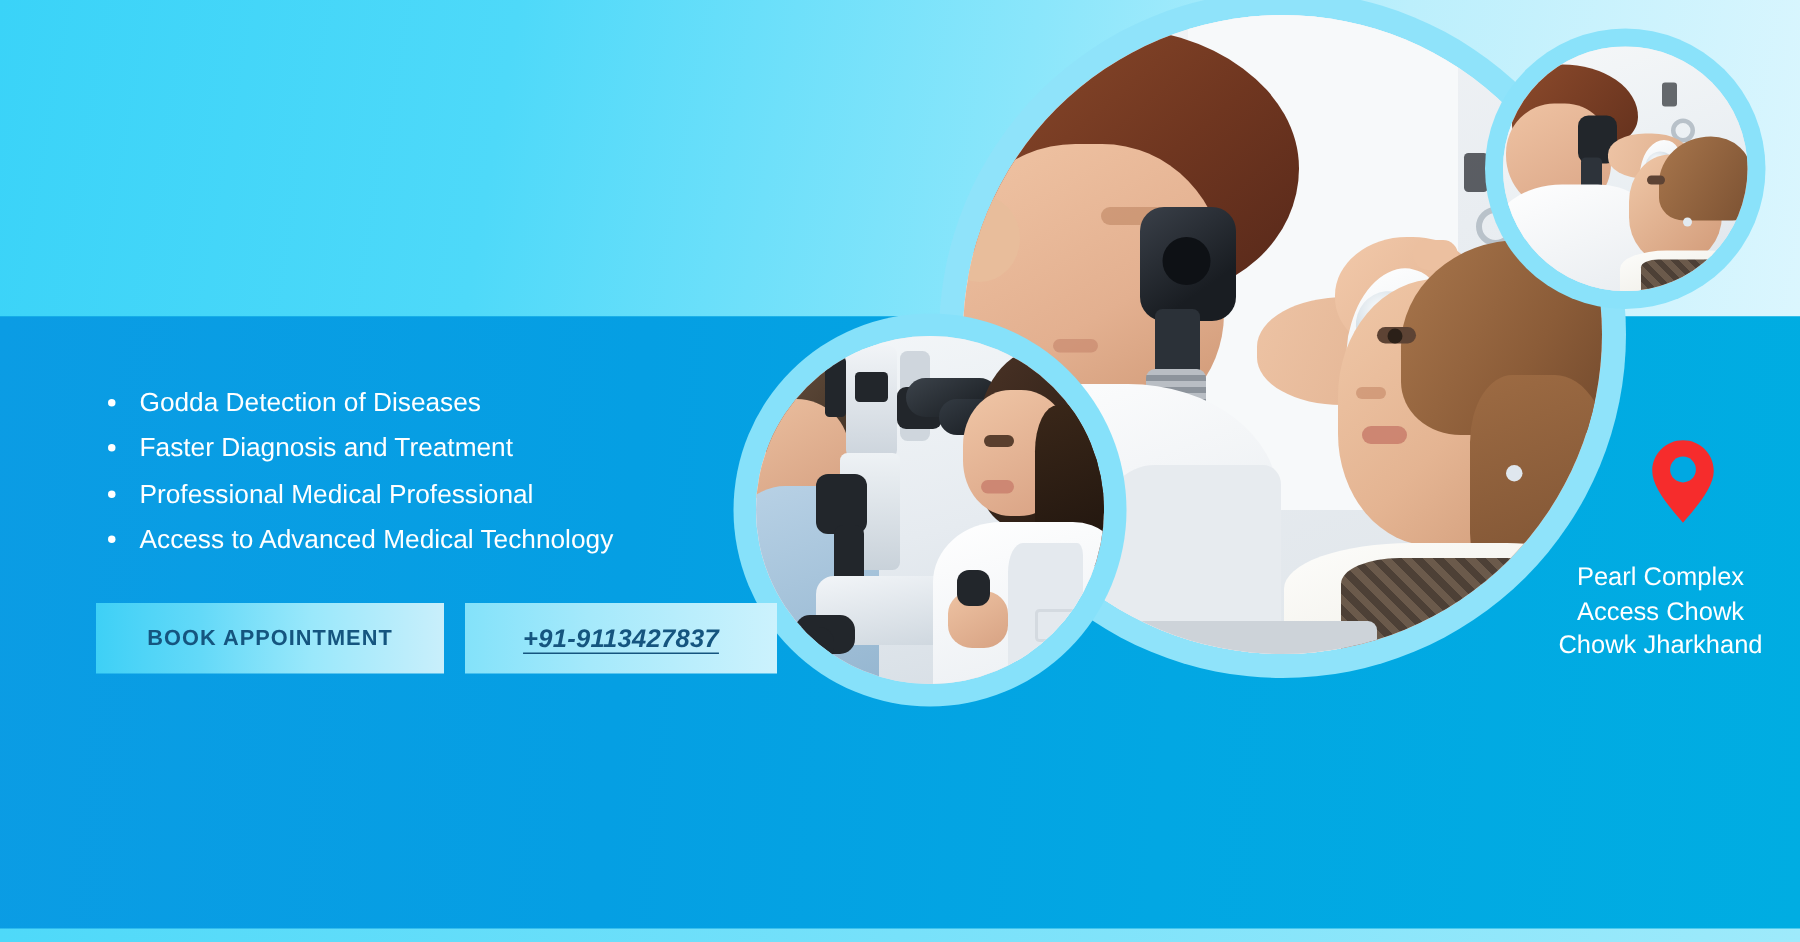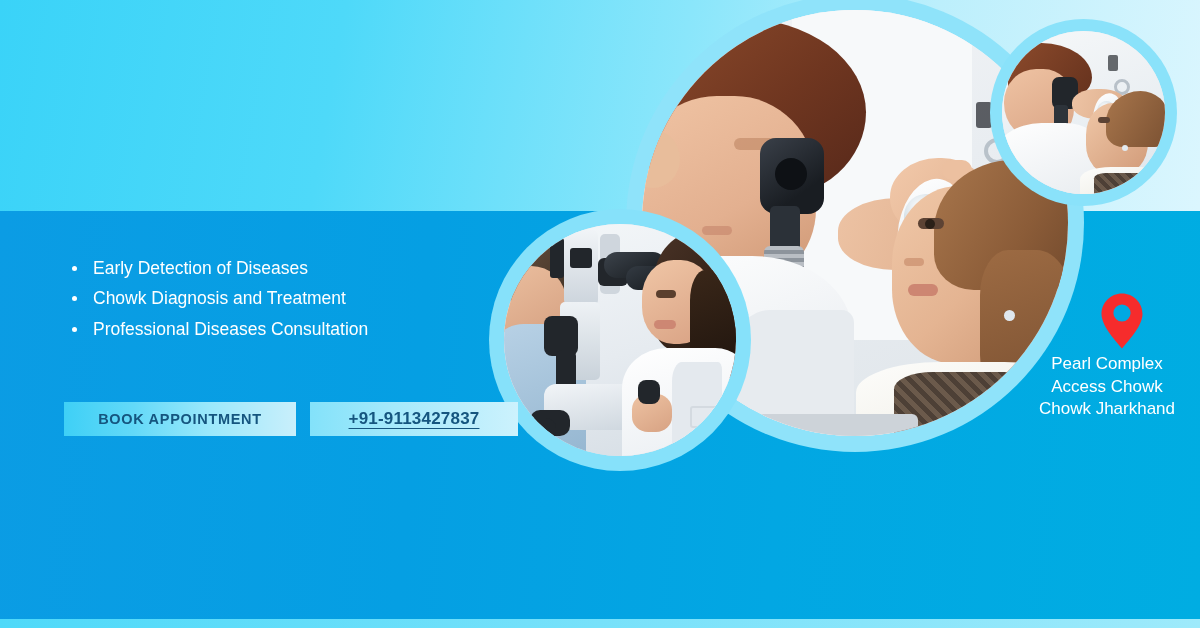--- a/index.html
+++ b/index.html
@@ -76,42 +76,42 @@
     background: #ffffff;
   }
 
   
   .cta-row {
     position: absolute; left: 64px; top: 402px;
     display: flex;
     z-index: 7;
   }
   .btn {
-    height: 34px;
+    height: 47px;
     display: flex; align-items: center; justify-content: center;
     color: #15557f;
     font-weight: bold;
     letter-spacing: .7px;
     border: 0;
     cursor: pointer;
     font-family: "Liberation Sans", sans-serif;
   }
   .btn-book {
     width: 232px;
     font-size: 14.5px;
     background: linear-gradient(90deg, #3ed0f6 0%, #63d9f8 30%, #9ae8fb 62%, #c9effb 100%);
   }
   .btn-phone {
     width: 208px;
     margin-left: 14px;
     font-size: 17px;
     letter-spacing: .2px;
     background: linear-gradient(90deg, #83e2fa 0%, #a5e9fb 40%, #ccf2fd 100%);
   }
-  .btn-phone span { text-decoration: underline; text-underline-offset: 4px; }
+  .btn-phone span { text-decoration: underline; text-underline-offset: 4px; font-style: italic; }
 
   
   .circ {
     position: absolute;
     border-radius: 50%;
     overflow: hidden;
   }
   .ring {
     position: absolute;
     border-radius: 50%;
@@ -162,21 +162,21 @@
   .dark  { background: #22262b; }
   .lite  { background: #cfd6dd; }
 
   
   .pin-wrap {
     position: absolute; left: 1100px; top: 292px;
     width: 44px; height: 58px;
     z-index: 8;
   }
   .address {
-    position: absolute; left: 1018px; top: 353px;
+    position: absolute; left: 1018px; top: 374px;
     width: 178px;
     text-align: center;
     color: #ffffff;
     font-size: 17px;
     line-height: 22.5px;
     z-index: 8;
   }
 </style>
 </head>
 <body>
@@ -350,29 +350,33 @@
 
     <div class="ph skin" style="left:128px;top:170px;width:40px;height:38px;border-radius:40%;
         background:linear-gradient(150deg,#eec3a3,#d7a283);"></div>
     <div class="ph dark" style="left:134px;top:156px;width:22px;height:24px;border-radius:8px;"></div>
   </div>
 
 
   <ul class="bullets">
     <li>
       <span class="dot"></span>
-      <span>Early Detection of Diseases</span>
+      <span>Godda Detection of Diseases</span>
     </li>
     <li>
       <span class="dot"></span>
-      <span>Chowk Diagnosis and Treatment</span>
+      <span>Faster Diagnosis and Treatment</span>
     </li>
     <li>
       <span class="dot"></span>
-      <span>Professional Diseases Consultation</span>
+      <span>Professional Medical Professional</span>
+    </li>
+    <li>
+      <span class="dot"></span>
+      <span>Access to Advanced Medical Technology</span>
     </li>
   </ul>
 
   <div class="cta-row">
     <button class="btn btn-book">BOOK APPOINTMENT</button>
     <button class="btn btn-phone">
       <span>+91-9113427837</span>
     </button>
   </div>
 

